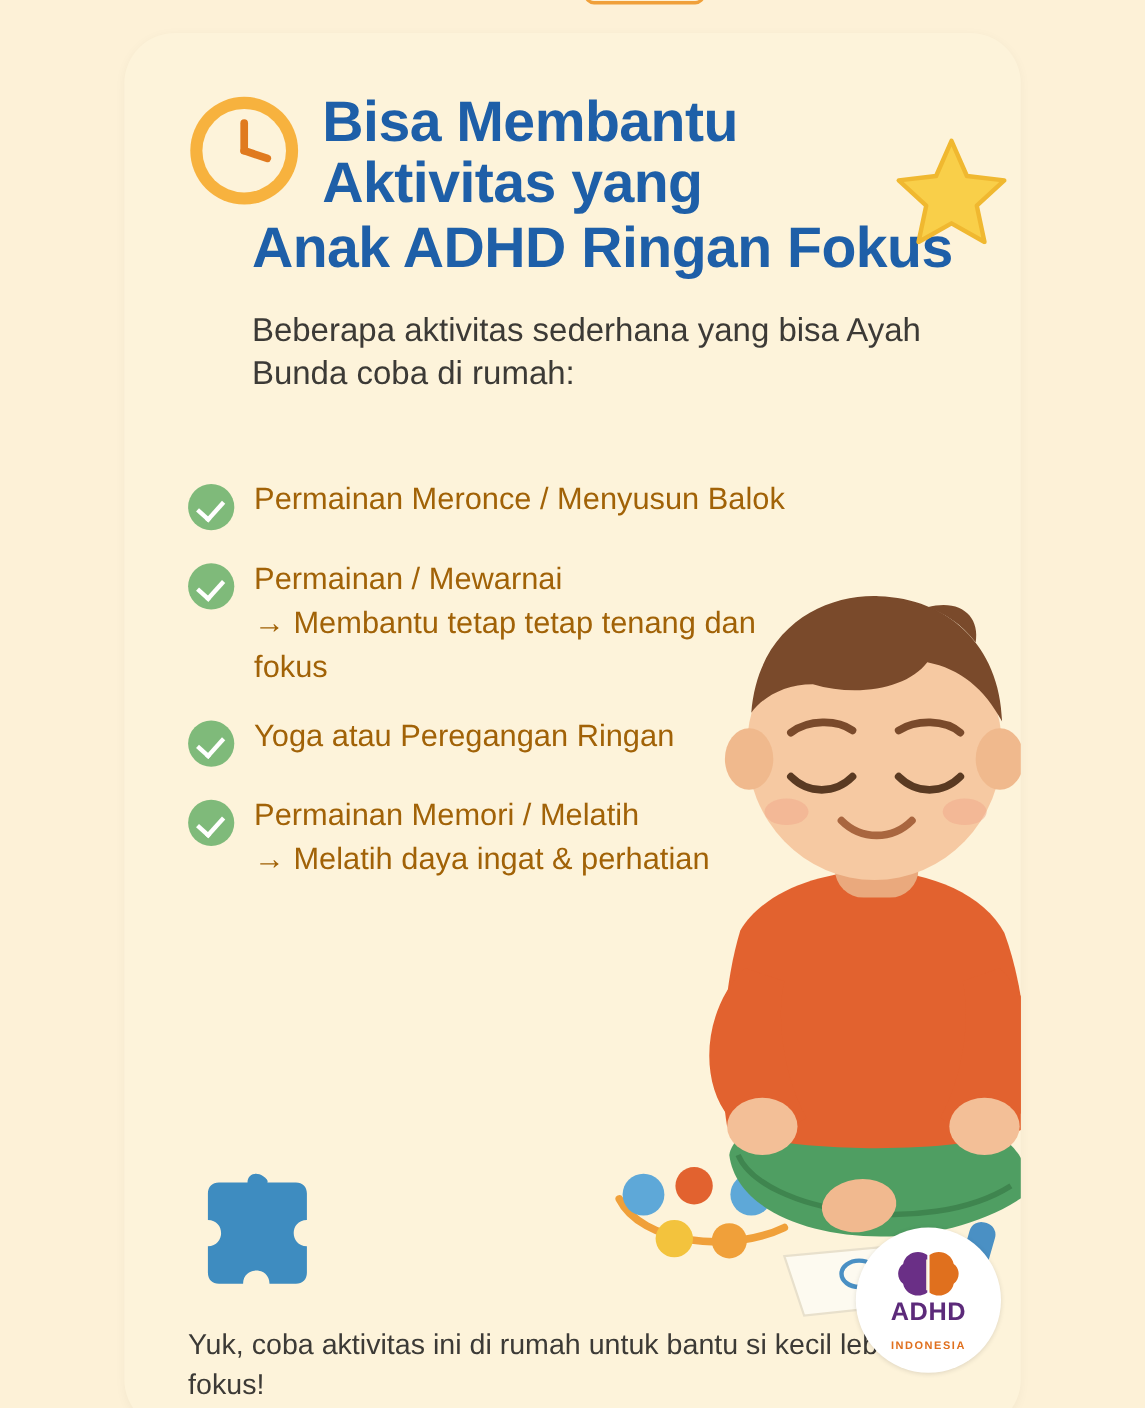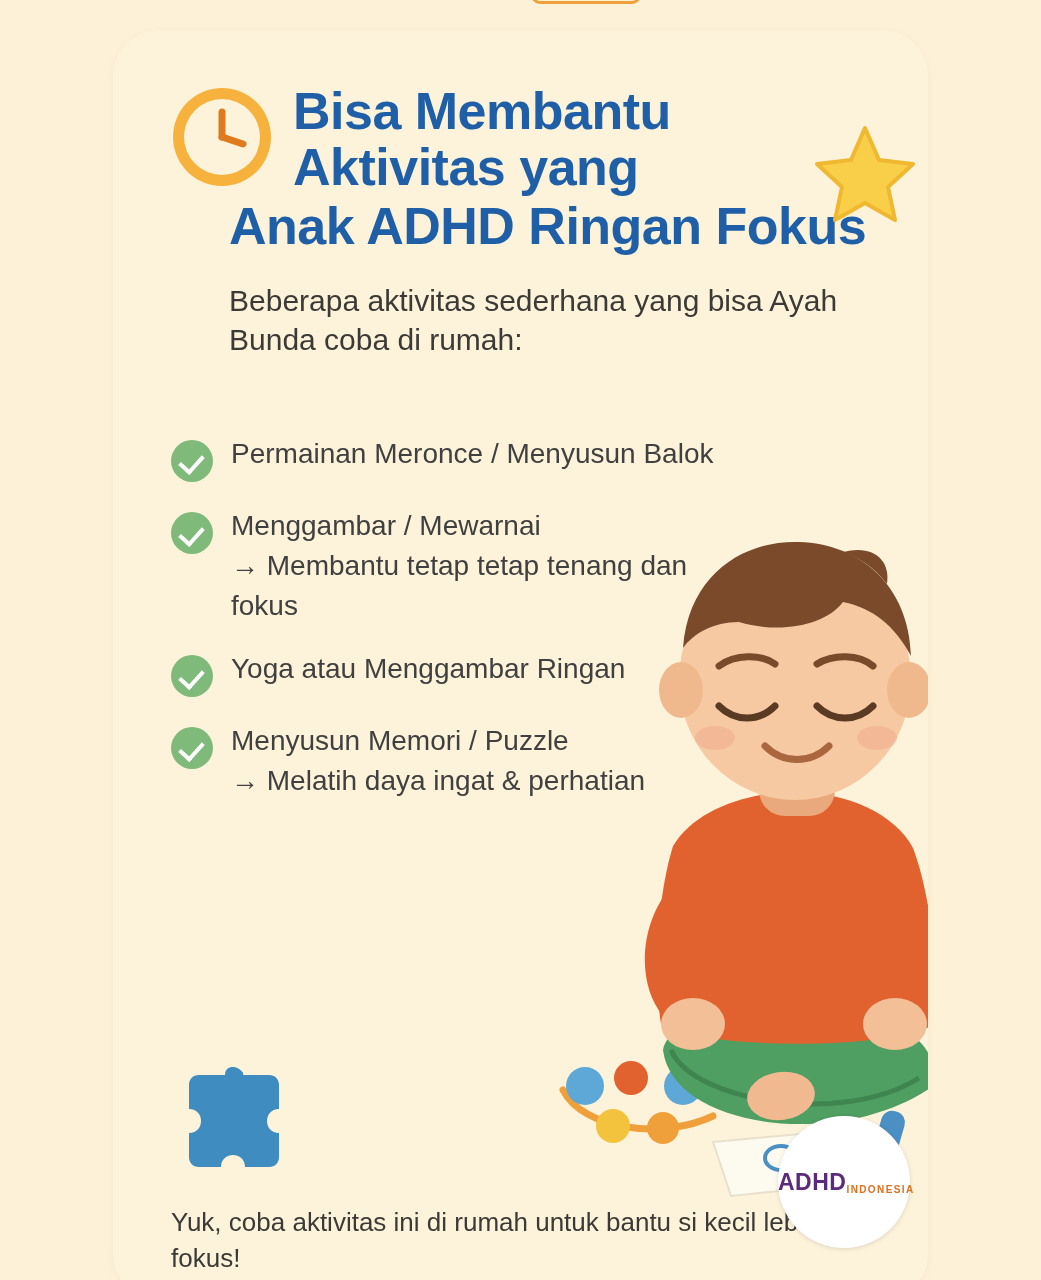--- a/index.html
+++ b/index.html
@@ -112,21 +112,21 @@
     content: "";
     position: absolute;
     left: 13px; top: 10px;
     width: 11px; height: 19px;
     border: solid #ffffff;
     border-width: 0 4px 4px 0;
     transform: rotate(42deg);
   }
   .item-text {
     font-size: 28px;
-    color: #404040;
+    color: #a16207;
     line-height: 1.42;
     max-width: 500px;
   }
   .item-text .sub { display: block; }
   
   .illus {
     position: absolute;
     left: 430px;
     top: 500px;
     width: 420px;
@@ -154,22 +154,23 @@
   .logo {
     position: absolute;
     right: 18px;
     bottom: 52px;
     width: 132px;
     height: 132px;
     border-radius: 50%;
     background: #ffffff;
     box-shadow: 0 1px 5px rgba(0,0,0,0.12);
     display: flex;
-    flex-direction: row;
+    flex-direction: column;
     align-items: center;
+    justify-content: center;
   }
   .logo-brain { width: 62px; height: 48px; margin-bottom: -2px; }
   .logo-text {
     font-size: 23px;
     font-weight: bold;
     color: #5c2a7a;
     letter-spacing: 0.5px;
     line-height: 1;
   }
   .logo-sub {
@@ -216,36 +217,36 @@
       <div class="item">
         <span class="check"></span>
         <span class="item-text">
           <span>Permainan Meronce / Menyusun Balok</span>
         </span>
       </div>
 
       <div class="item">
         <span class="check"></span>
         <span class="item-text">
-          <span>Menggambar / Mewarnai</span>
+          <span>Permainan / Mewarnai</span>
           <span class="sub">→ Membantu tetap tetap tenang dan fokus</span>
         </span>
       </div>
 
       <div class="item">
         <span class="check"></span>
         <span class="item-text">
-          <span>Yoga atau Menggambar Ringan</span>
+          <span>Yoga atau Peregangan Ringan</span>
         </span>
       </div>
 
       <div class="item">
         <span class="check"></span>
         <span class="item-text">
-          <span>Menyusun Memori / Puzzle</span>
+          <span>Permainan Memori / Melatih</span>
           <span class="sub">→ Melatih daya ingat &amp; perhatian</span>
         </span>
       </div>
 
     </div>
 
     <svg class="illus" viewBox="0 0 420 680">
 
       <path d="M170 612 L300 600 L320 652 L188 666 Z" fill="#fdfaf0" stroke="#e8e0cc" stroke-width="2"></path>
       <ellipse cx="238" cy="628" rx="16" ry="12" fill="none" stroke="#4a90c4" stroke-width="4"></ellipse>

